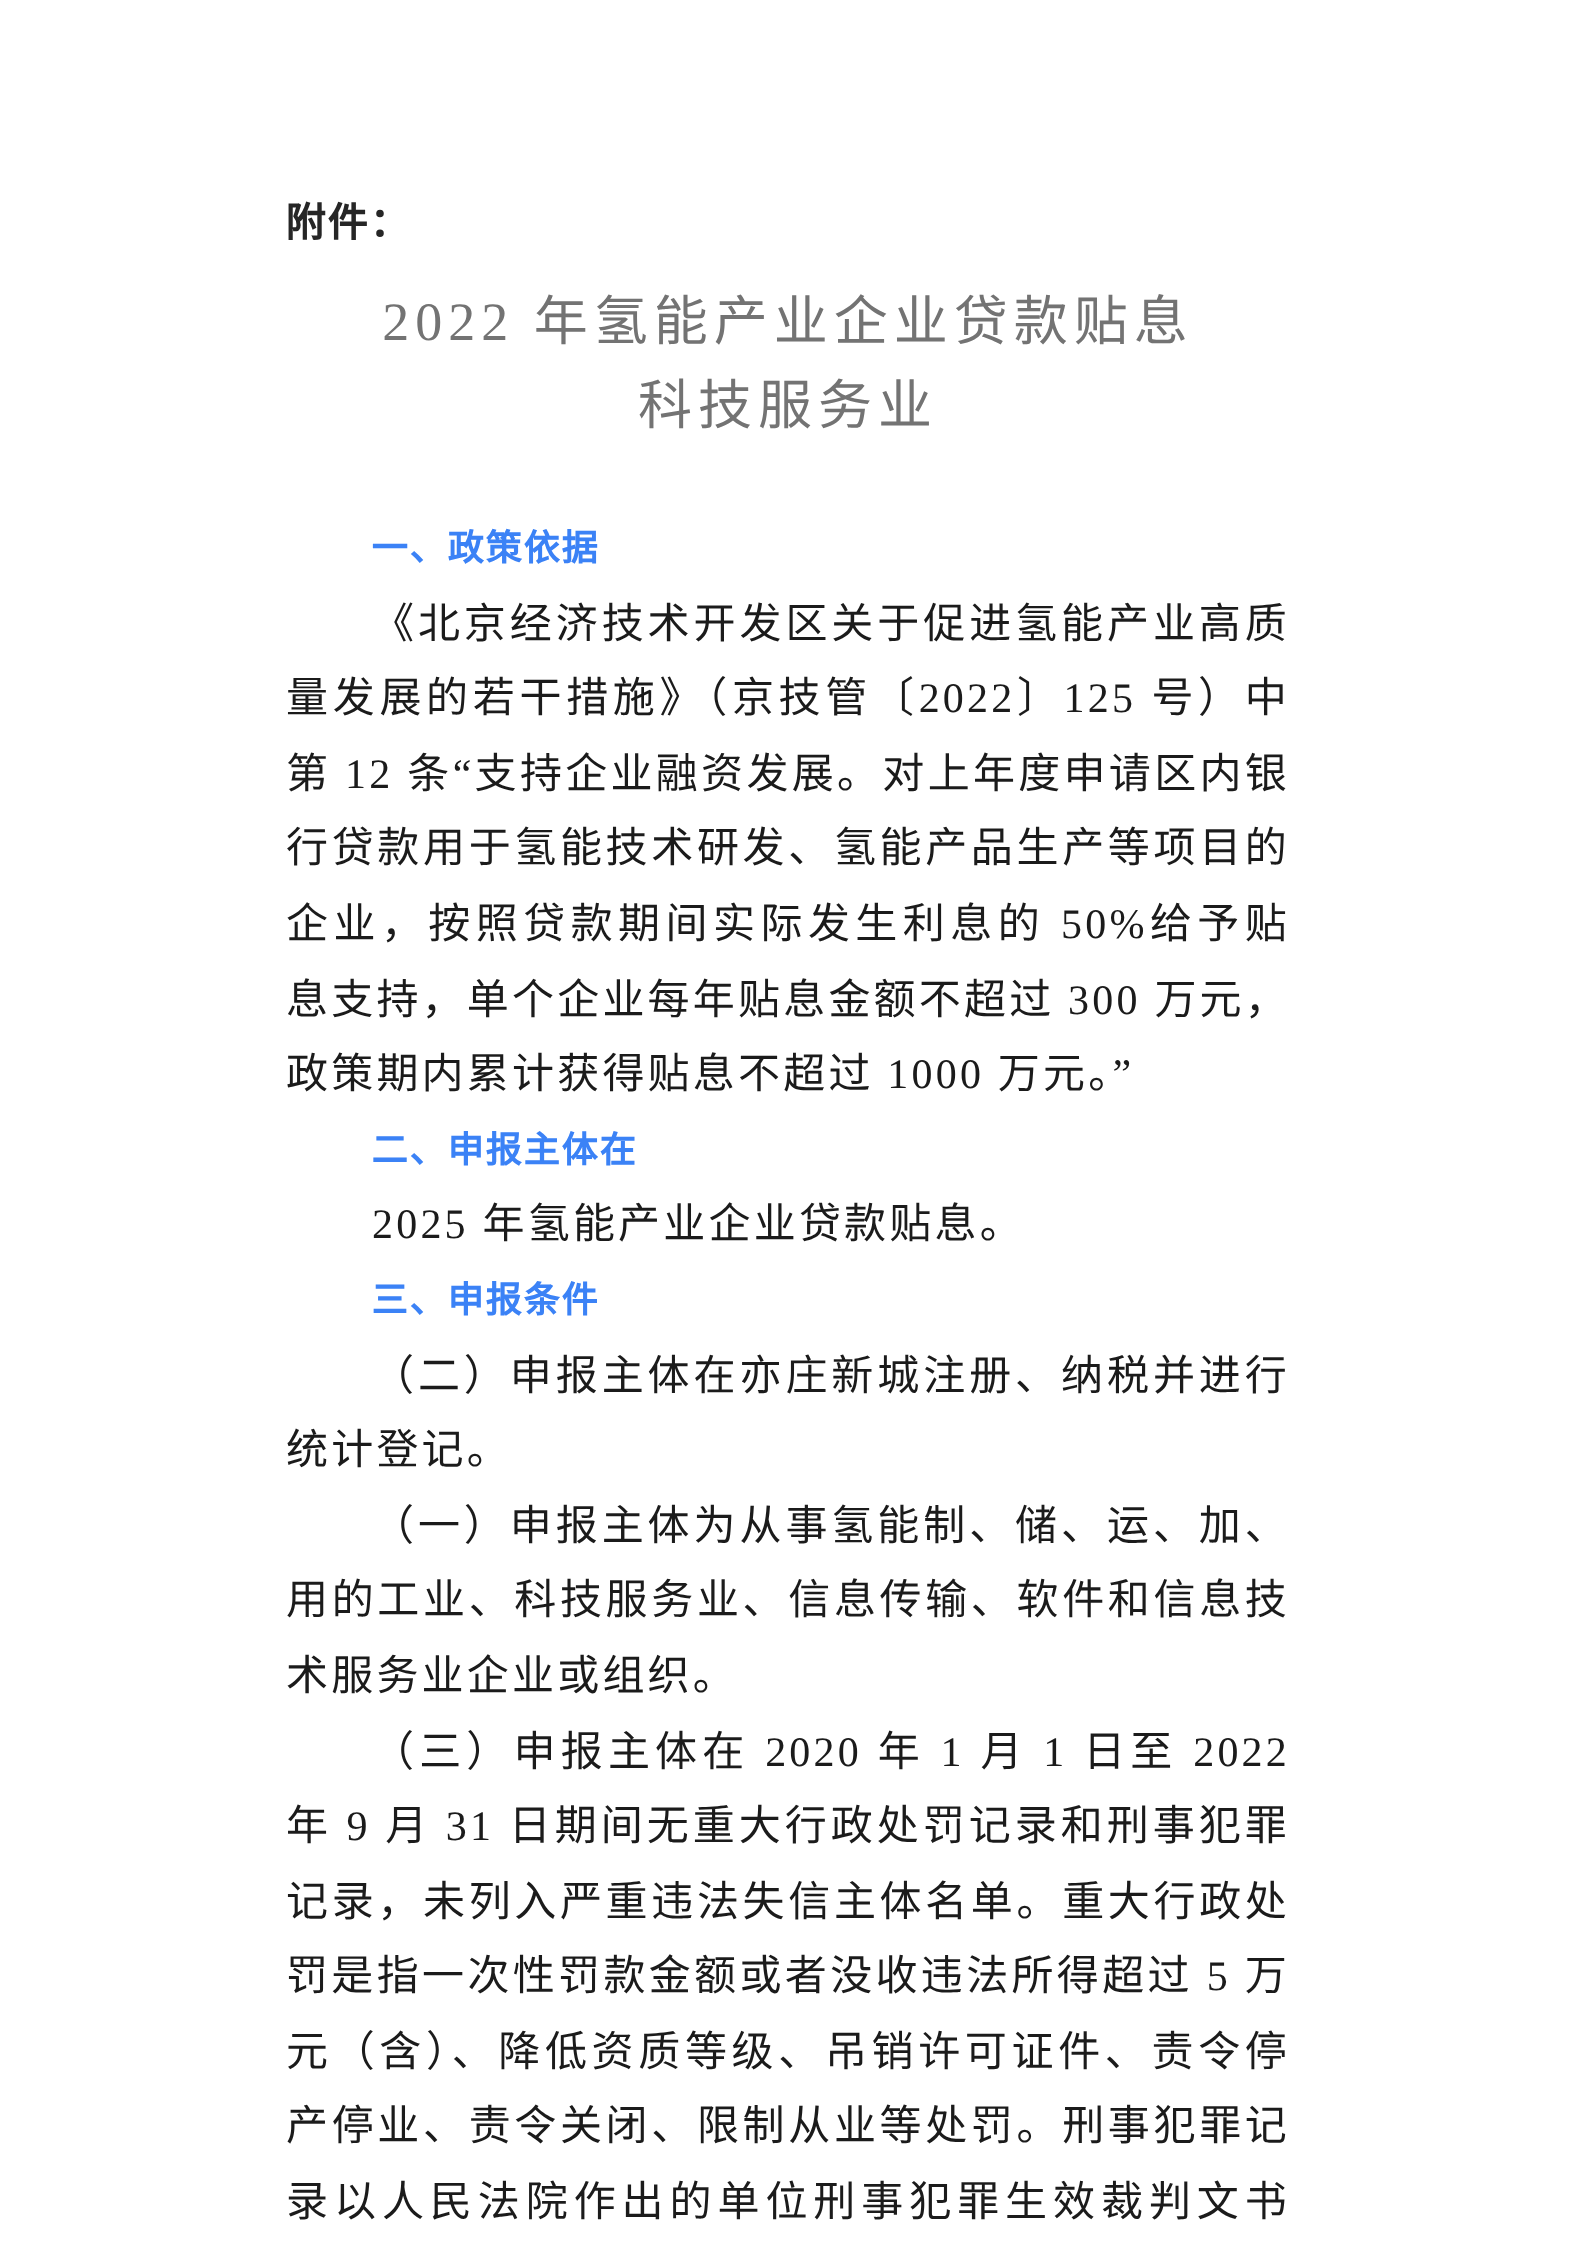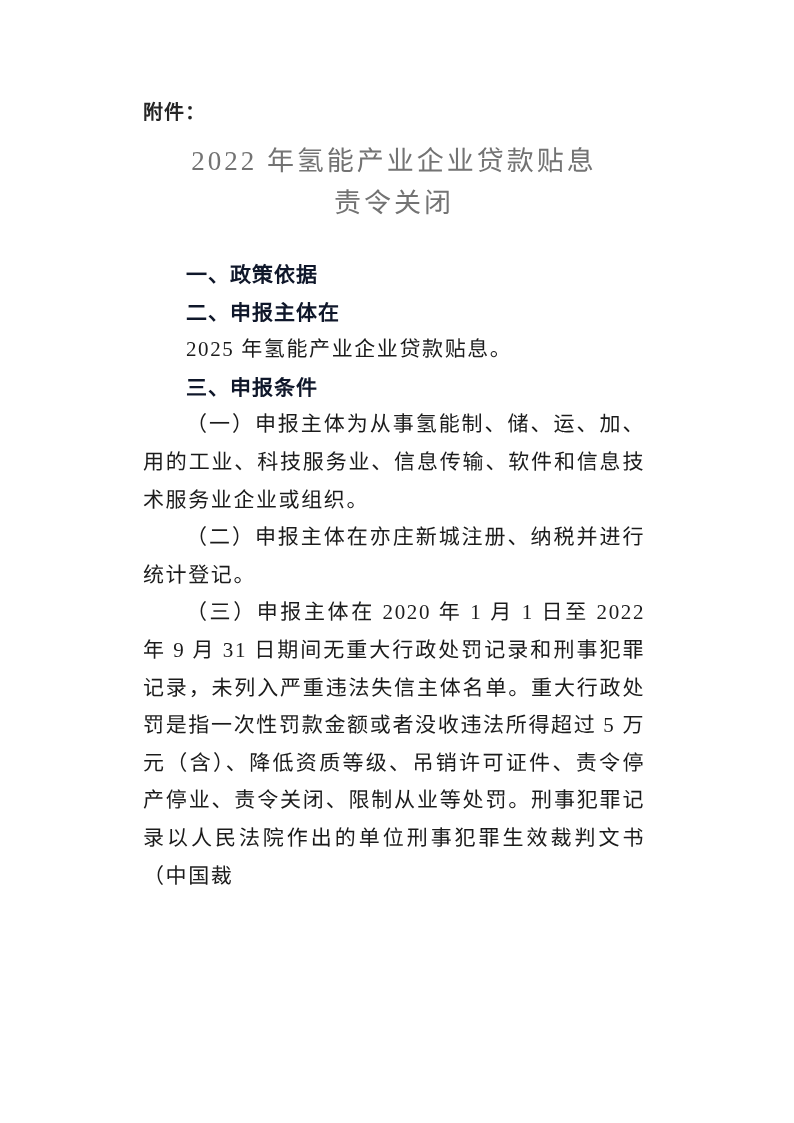--- a/index.html
+++ b/index.html
@@ -40,25 +40,25 @@
     display: block;
     white-space: nowrap;
   }
   .content {
     margin-top: 32px;
   }
   .sec-heading {
     margin: 0;
     font-family: "Liberation Sans", "DejaVu Sans", sans-serif;
     font-weight: 700;
-    font-size: 21px;
+    font-size: 18px;
     line-height: 37.6px;
     text-indent: 43px;
     letter-spacing: 1px;
-    color: #0f172a;
+    color: #3b82f6;
   }
   .body-par {
     margin: 0;
     font-size: 21px;
     line-height: 37.6px;
     text-indent: 43px;
     text-align: justify;
     text-justify: inter-character;
     letter-spacing: 1.6px;
     color: #1b1b1b;
@@ -66,30 +66,31 @@
 </style>
 </head>
 <body>
 
 <div class="page">
 
   <div class="attachment-label">附件：</div>
 
   <h1 class="doc-title">
     <span class="title-line">2022 年氢能产业企业贷款贴息</span>
-    <span class="title-line">责令关闭</span>
+    <span class="title-line">科技服务业</span>
   </h1>
 
   <div class="content">
 
     <h2 class="sec-heading">一、政策依据</h2>
+    <p class="body-par">《北京经济技术开发区关于促进氢能产业高质量发展的若干措施》（京技管〔2022〕125 号）中第 12 条“支持企业融资发展。对上年度申请区内银行贷款用于氢能技术研发、氢能产品生产等项目的企业，按照贷款期间实际发生利息的 50%给予贴息支持，单个企业每年贴息金额不超过 300 万元，政策期内累计获得贴息不超过 1000 万元。”</p>
 
     <h2 class="sec-heading">二、申报主体在</h2>
     <p class="body-par">2025 年氢能产业企业贷款贴息。</p>
 
     <h2 class="sec-heading">三、申报条件</h2>
+    <p class="body-par">（二）申报主体在亦庄新城注册、纳税并进行统计登记。</p>
     <p class="body-par">（一）申报主体为从事氢能制、储、运、加、用的工业、科技服务业、信息传输、软件和信息技术服务业企业或组织。</p>
-    <p class="body-par">（二）申报主体在亦庄新城注册、纳税并进行统计登记。</p>
     <p class="body-par">（三）申报主体在 2020 年 1 月 1 日至 2022 年 9 月 31 日期间无重大行政处罚记录和刑事犯罪记录，未列入严重违法失信主体名单。重大行政处罚是指一次性罚款金额或者没收违法所得超过 5 万元（含）、降低资质等级、吊销许可证件、责令停产停业、责令关闭、限制从业等处罚。刑事犯罪记录以人民法院作出的单位刑事犯罪生效裁判文书（中国裁</p>
 
   </div>
 
 </div>
 
 </body></html>

